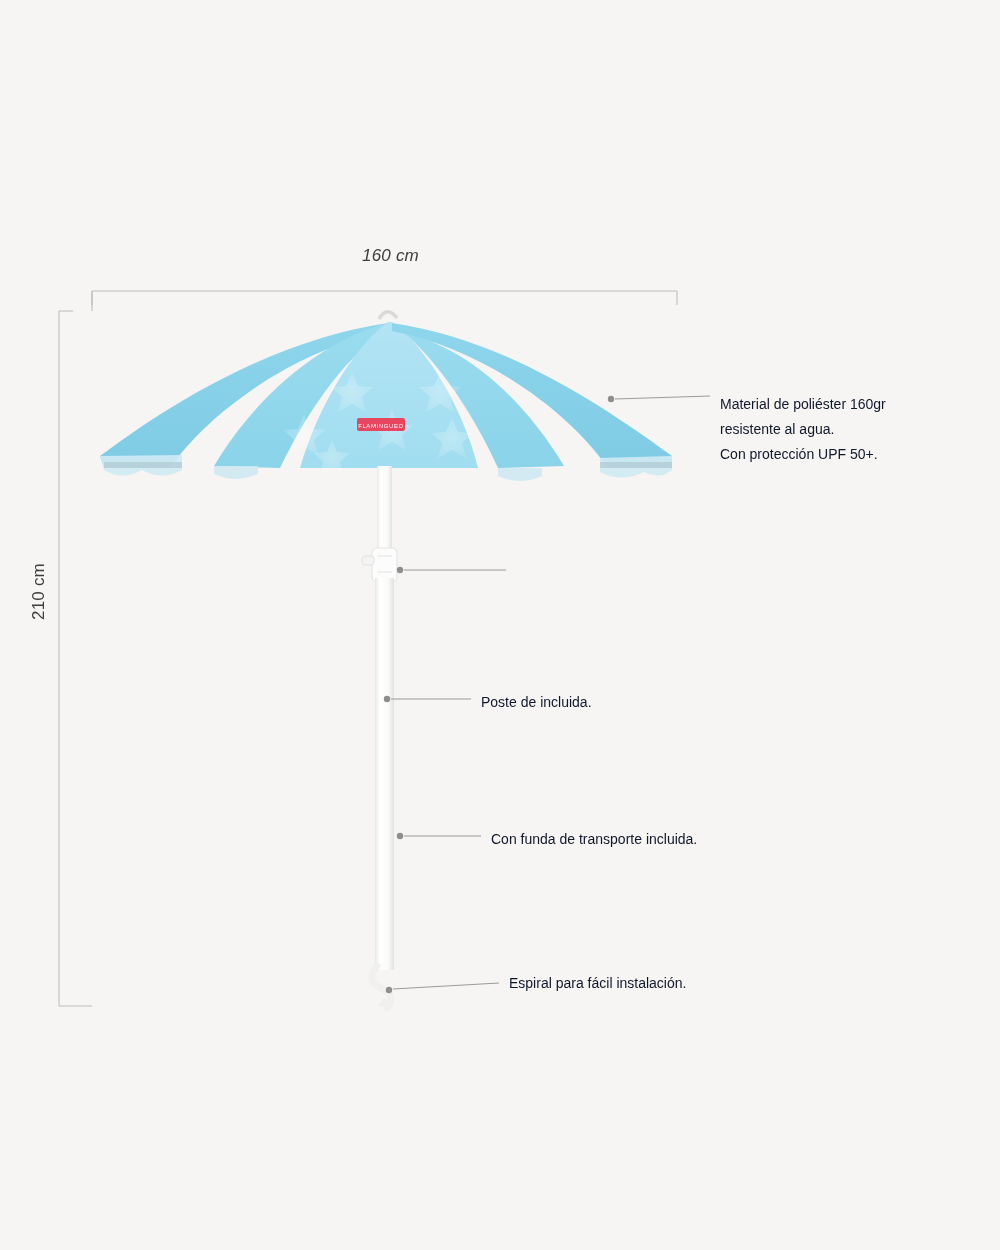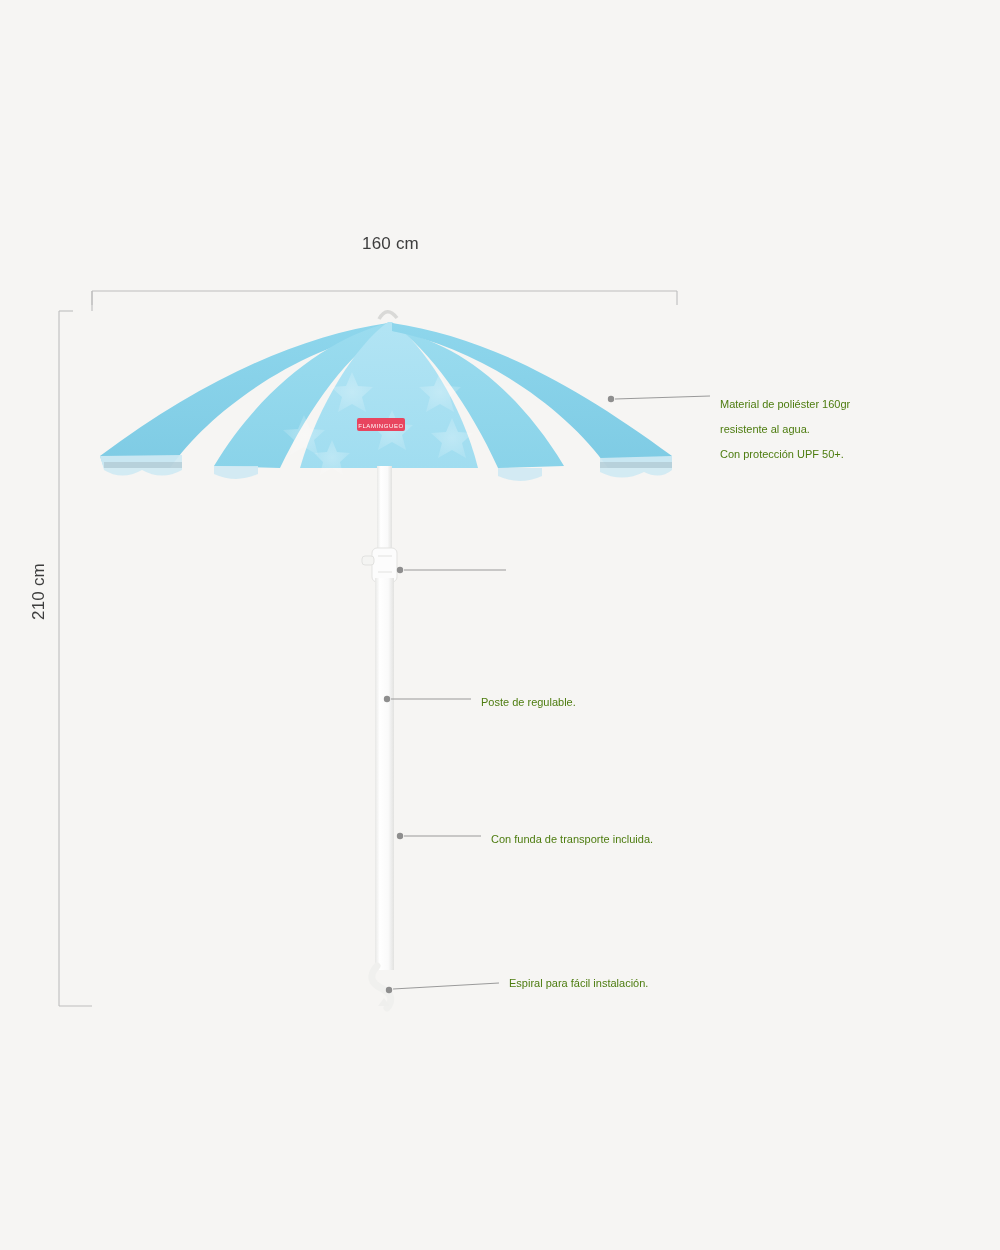--- a/index.html
+++ b/index.html
@@ -23,33 +23,34 @@
   }
   .dim-label {
     position: absolute;
     font-size: 17px;
     letter-spacing: 0.2px;
     color: #3d3d3d;
     white-space: nowrap;
   }
   #width-label {
     left: 362px;
-    top: 234px;
+    top: 246px;
+    font-style: italic;
   }
   #height-label {
     left: 29px;
     top: 620px;
     transform: rotate(-90deg);
     transform-origin: left top;
   }
   .callout {
     position: absolute;
-    font-size: 11px;
+    font-size: 14px;
     line-height: 25px;
-    color: #4d7c0f;
+    color: #0f172a;
     white-space: pre-line;
   }
   #callout-0 { left: 720px; top: 392px; }
   #callout-1 { left: 516px; top: 561px; }
   #callout-2 { left: 481px; top: 690px; }
   #callout-3 { left: 491px; top: 827px; }
   #callout-4 { left: 509px; top: 971px; }
   svg { display: block; }
 </style>
 </head>
@@ -175,19 +176,19 @@
 
   <div class="dim-label" id="width-label">160 cm</div>
 
   <div class="dim-label" id="height-label">210 cm</div>
 
   <div class="callout" id="callout-0">Material de poliéster 160gr
 resistente al agua.
 Con protección UPF 50+.</div>
 
 
-  <div class="callout" id="callout-2">Poste de regulable.</div>
+  <div class="callout" id="callout-2">Poste de incluida.</div>
 
   <div class="callout" id="callout-3">Con funda de transporte incluida.</div>
 
   <div class="callout" id="callout-4">Espiral para fácil instalación.</div>
 
 </div>
 
 </body></html>

